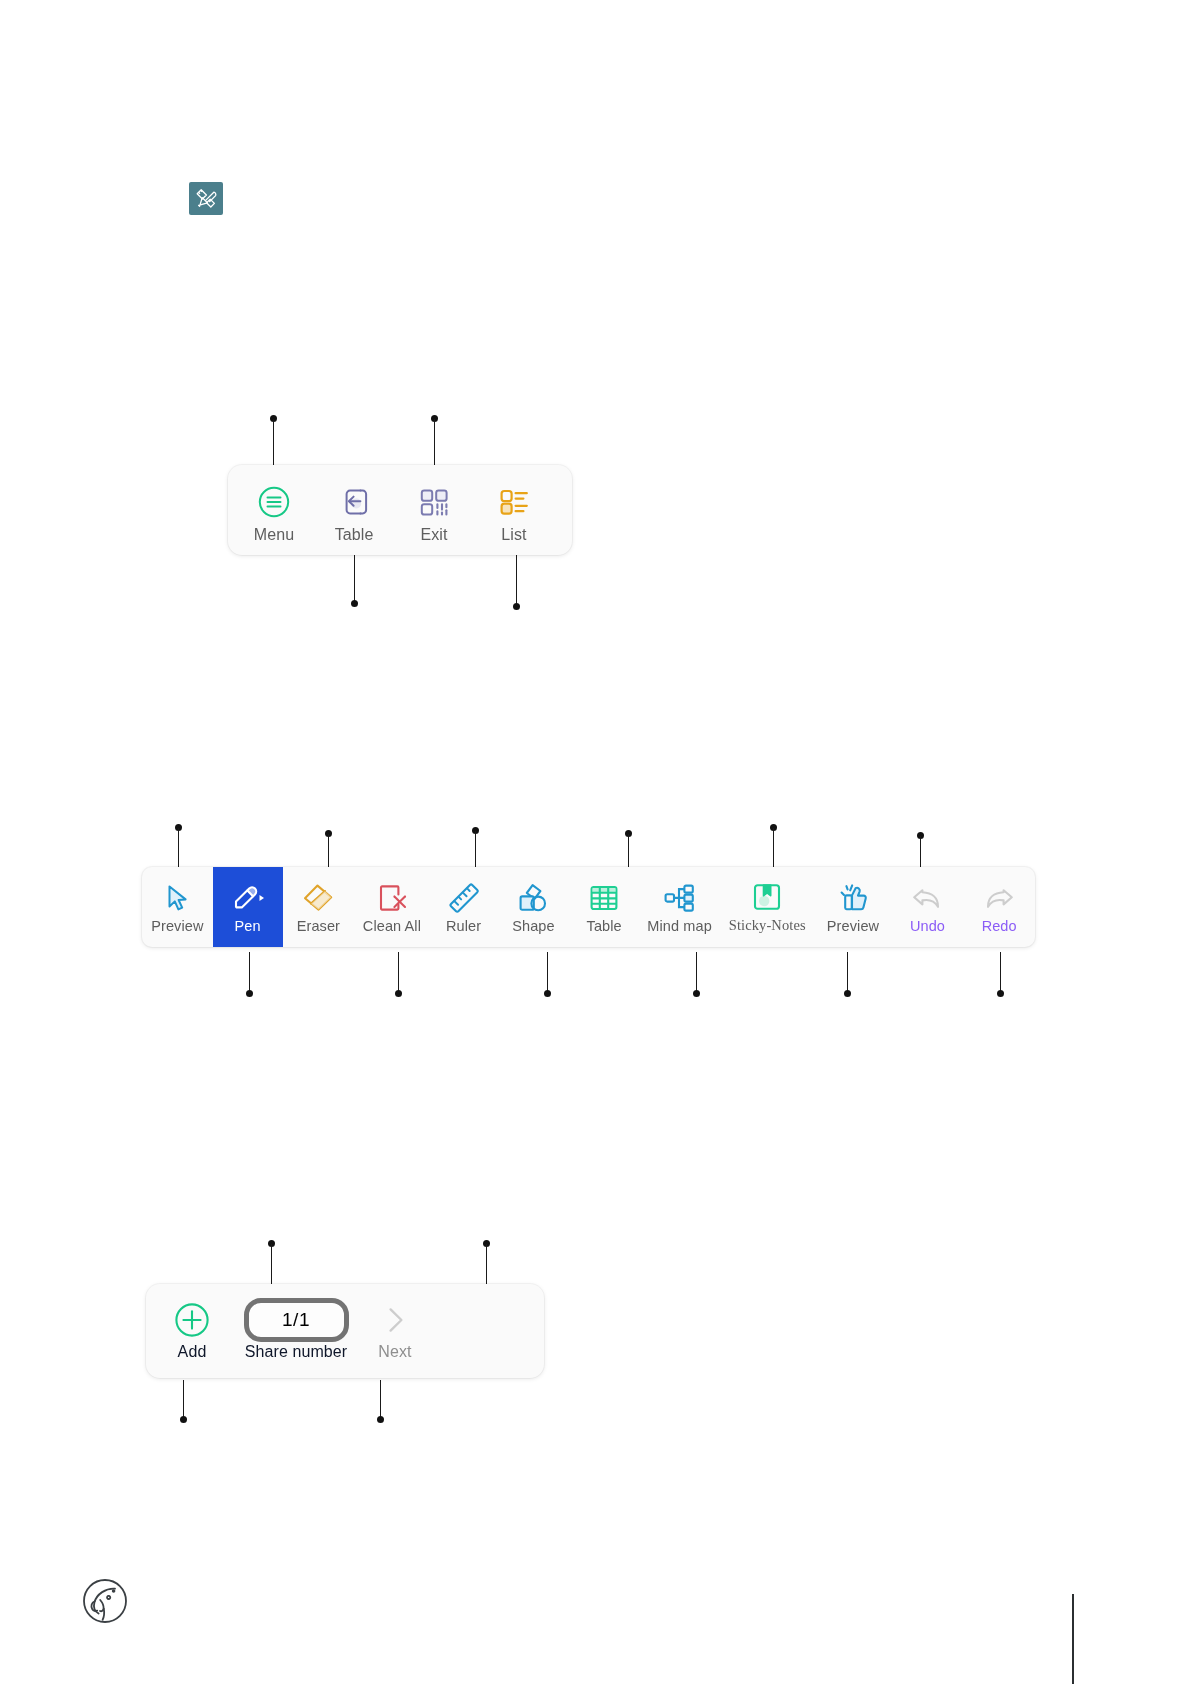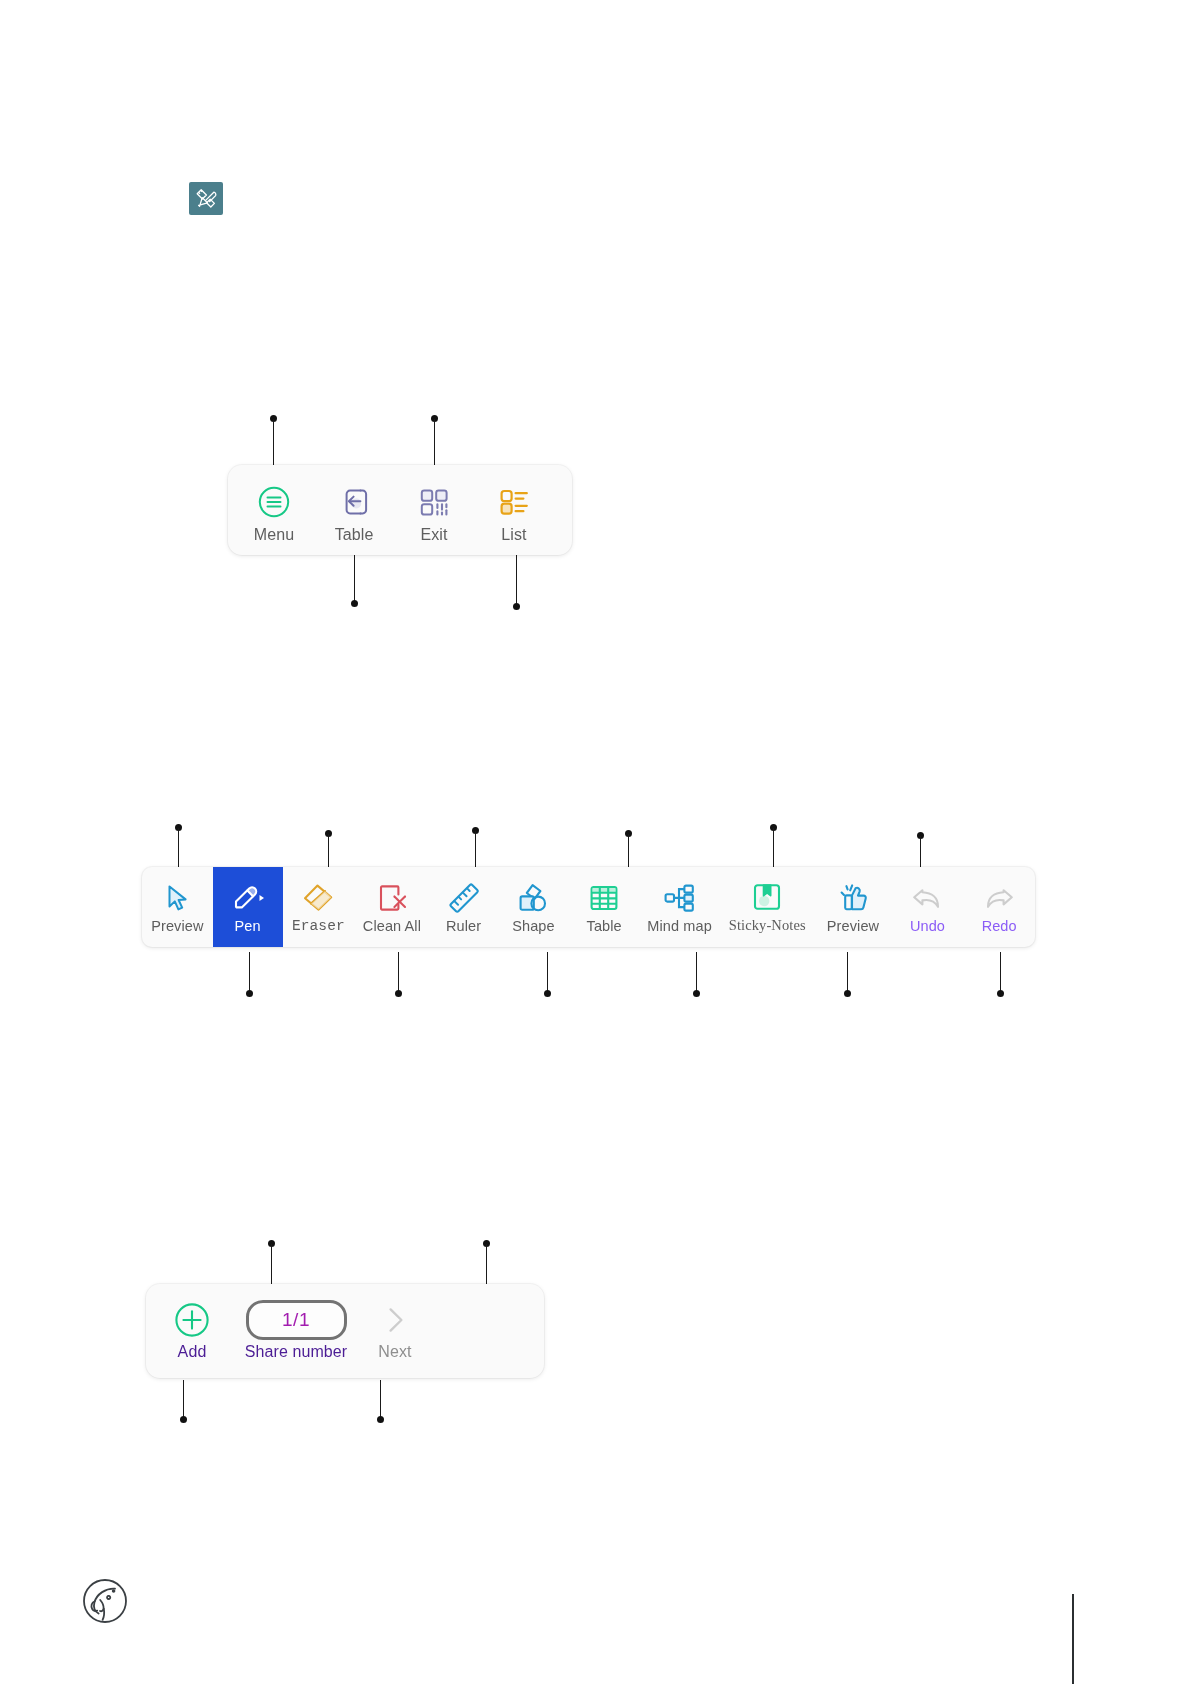--- a/index.html
+++ b/index.html
@@ -107,34 +107,34 @@
   
   #bottom-card {
     left: 146px;
     top: 1284px;
     width: 390px;
     height: 94px;
     align-items: center;
     padding: 0 4px;
   }
   #bottom-card .tool { height: 94px; }
-  #bottom-card .tool .label { font-size: 16px; color: #4c1d95; margin-top: 5px; }
+  #bottom-card .tool .label { font-size: 16px; color: #0f172a; margin-top: 5px; }
   #bottom-card .tool.disabled .label { color: #8e8e8e; }
 
   .page-pill {
     width: 95px;
     height: 34px;
-    border: 3px solid #737373;
+    border: 5px solid #737373;
     border-radius: 17px;
     background: #fdfdfd;
     display: flex;
     align-items: center;
     justify-content: center;
     font-size: 19px;
-    color: #a21caf;
+    color: #000000;
     letter-spacing: 0.5px;
   }
 
   
   .leader {
     position: absolute;
     width: 1px;
     background: #1a1a1a;
   }
   .dot {
@@ -313,21 +313,21 @@
         <svg width="36" height="32" viewBox="0 0 36 32">
           <path d="M6.0 24.8 L6.0 19.6 L19.2 6.6 A4.1 4.1 0 0 1 25.0 12.4 L11.8 25.4 L6.6 25.4 Z" fill="none" stroke="#ffffff" stroke-width="2.1" stroke-linejoin="round"></path>
           <path d="M17.4 8.6 L23.0 14.2" stroke="#ffffff" stroke-width="2.1" stroke-linecap="round"></path>
           <path d="M19.4 6.4 A4.1 4.1 0 0 1 25.2 12.2 L22.6 14.8 L16.8 9.0 Z" fill="#ffffff" opacity="0.55"></path>
           <polygon points="29.5,13.0 34.0,16.0 29.5,19.0" fill="#ffffff"></polygon>
         </svg>
       </span>
       <span class="label">Pen</span>
     </div>
 
-    <div class="tool" style="width:76px;font-family:Liberation Mono, monospace;">
+    <div class="tool" style="width:76px;">
       <span class="glyph">
         <svg width="34" height="32" viewBox="0 0 34 32">
           <path d="M16.5 3.6 L30.2 15.2 L17.6 27.6 L4.0 16.2 Z" fill="none" stroke="#e0a32a" stroke-width="2.1" stroke-linejoin="round"></path>
           <path d="M10.0 21.6 L24.0 9.0" stroke="#e0a32a" stroke-width="2.1" stroke-linecap="round"></path>
           <path d="M10.2 21.8 L17.6 27.6 L30.2 15.2 L24.0 9.2 Z" fill="#f6e4c0" opacity="0.75"></path>
         </svg>
       </span>
       <span class="label">Eraser</span>
     </div>
 

